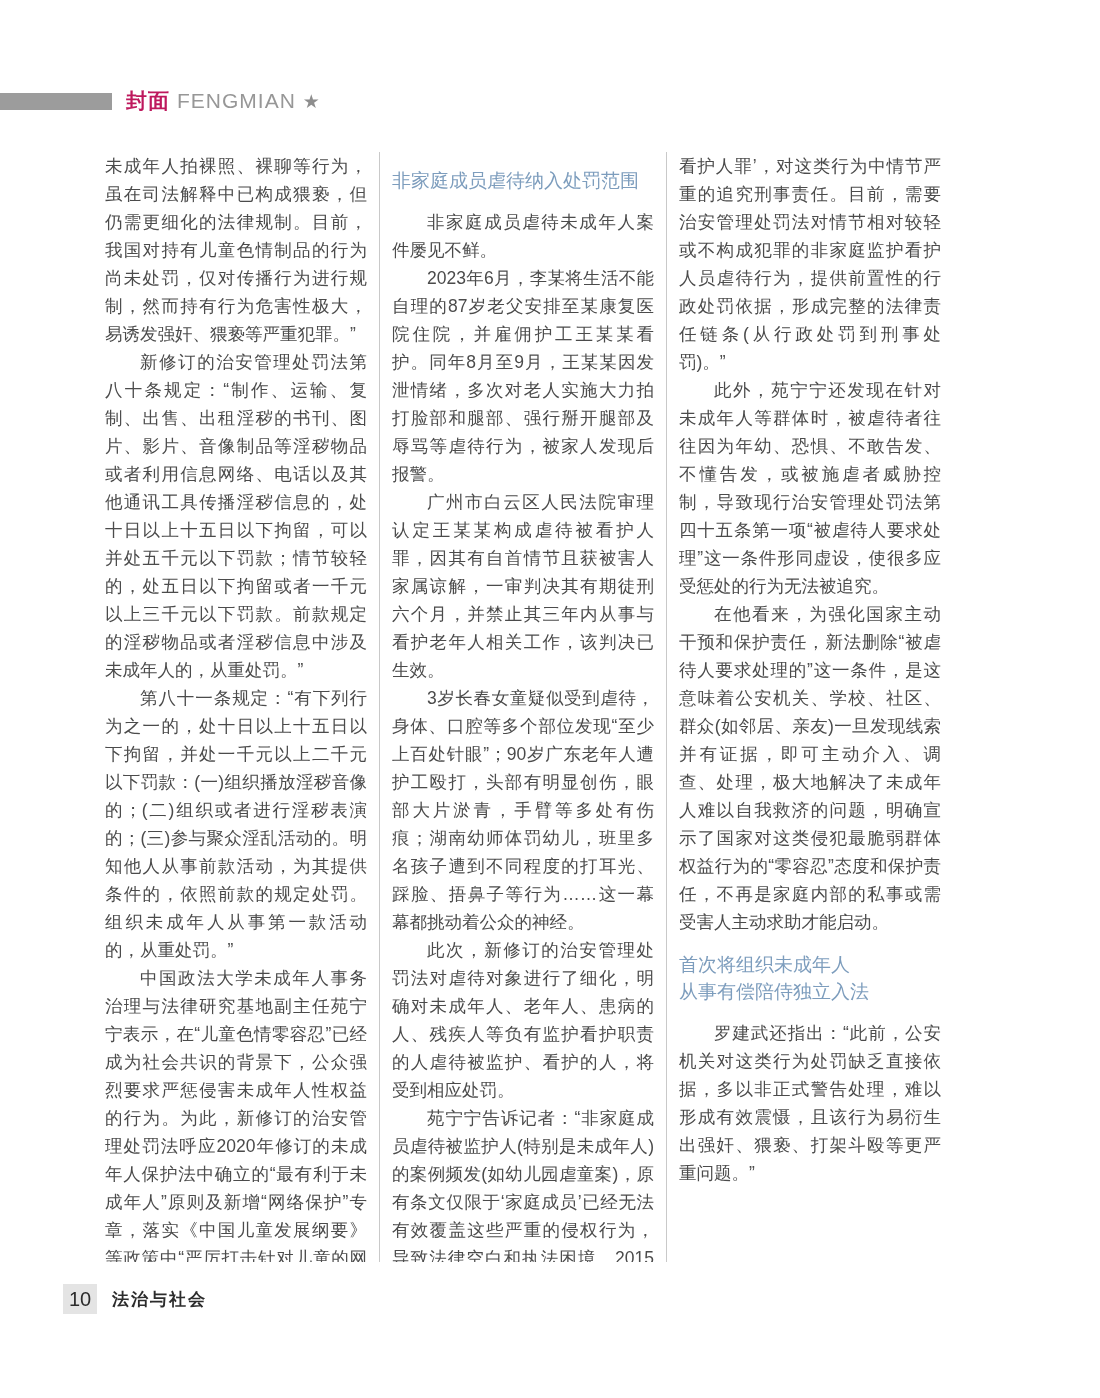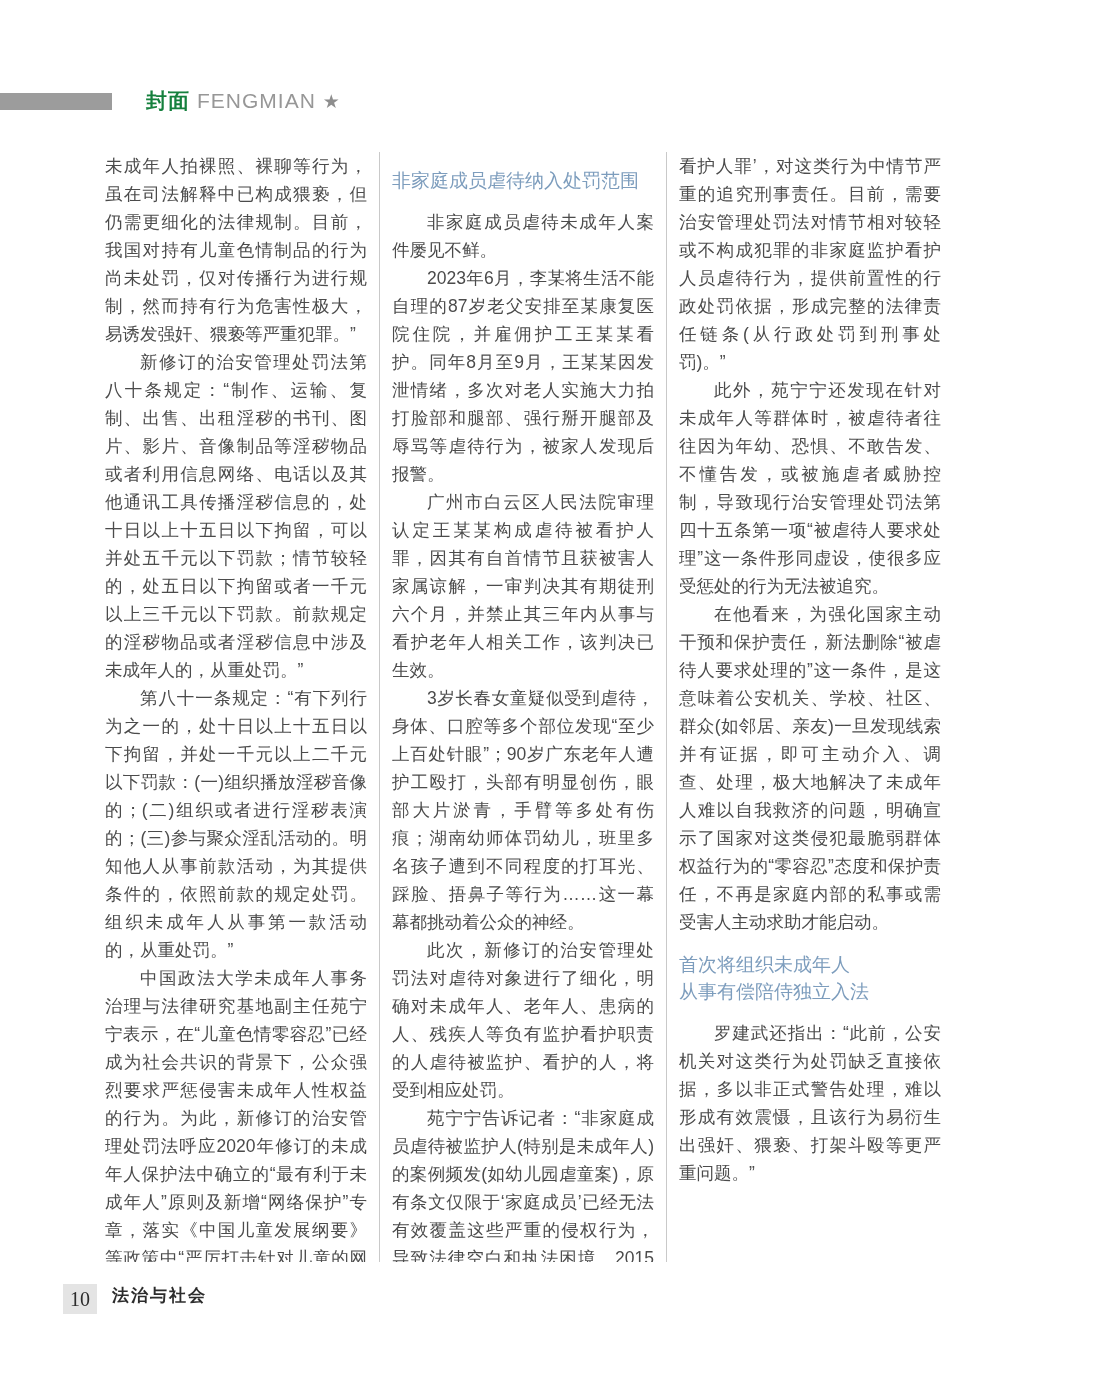--- a/index.html
+++ b/index.html
@@ -14,21 +14,21 @@
     font-family:"Liberation Sans","DejaVu Sans",sans-serif;
     position:relative;
     overflow:hidden;
   }
   .page{position:absolute;inset:0;}
 
   
   .header{position:absolute;top:88px;left:0;height:26px;display:flex;align-items:center;}
   .header-bar{width:112px;height:17px;background:var(--bar-gray);}
   .header-label{margin-left:14px;font-size:21px;color:#8e8e8e;letter-spacing:1px;display:flex;align-items:center;gap:7px;}
-  .header-label .cn{font-weight:bold;color:#15803d;margin-left:20px;}
+  .header-label .cn{font-weight:bold;color:#be185d;}
   .header-label .en{color:#979797;}
   .header-label .star{color:#8e8e8e;font-size:19px;}
 
   
   .columns{
     position:absolute;top:152px;left:105px;width:848px;height:1110px;
     display:flex;overflow:hidden;
   }
   .column{
     width:262px;flex:0 0 262px;
@@ -48,21 +48,21 @@
   .para.indent{text-indent:2em;}
   .col-heading{
     color:var(--heading-blue);
     font-size:19px;line-height:27px;
     font-weight:normal;
     text-align:left;
     margin:15px 0 14px 0;
   }
 
   
-  .footer{position:absolute;top:1284px;left:63px;display:flex;align-items:flex-start;font-family:Liberation Serif, serif;}
+  .footer{position:absolute;top:1284px;left:63px;display:flex;align-items:center;}
   .page-number{
     min-width:30px;height:30px;background:#e4e4e4;color:#2c2c2c;
     font-size:20px;display:flex;align-items:center;justify-content:center;
     padding:0 2px;
   }
   .journal-name{
     margin-left:15px;font-size:17px;font-weight:bold;color:#2c2c2c;letter-spacing:2px;
   }
 </style>
 </head>

